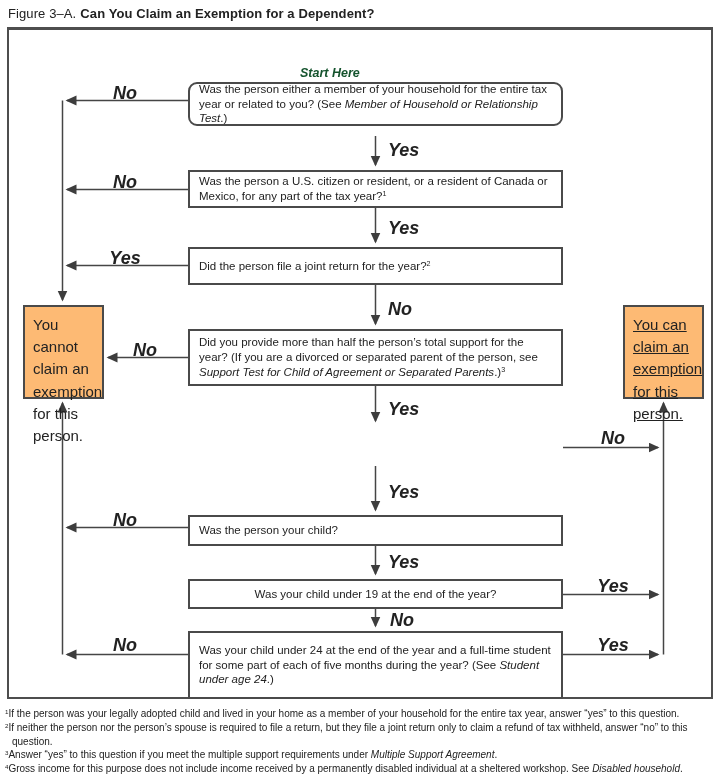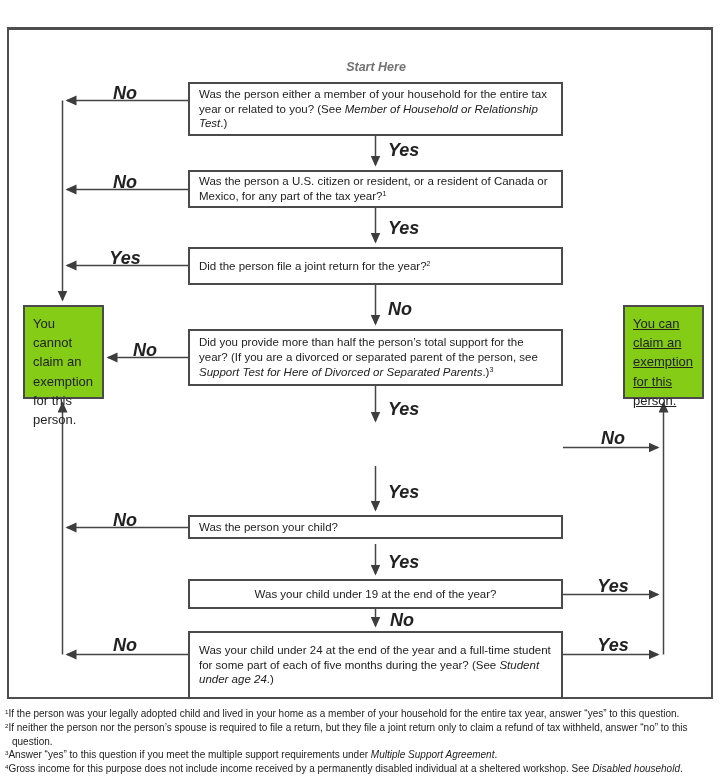--- a/index.html
+++ b/index.html
@@ -12,65 +12,68 @@
   .title .main{font-weight:bold;margin-left:4px;}
   
   .frame{
     position:absolute;left:7px;top:27px;width:706px;height:672px;
     border:2px solid #4e4e4e;border-top-width:3px;background:#ffffff;box-sizing:border-box;
   }
   
   svg.wires{position:absolute;left:0;top:0;width:725px;height:778px;pointer-events:none;}
   
   .start{
-    position:absolute;left:300px;top:60px;width:152px;text-align:center;
-    font-weight:bold;font-style:italic;font-size:12.5px;color:#737373;
+    position:absolute;left:300px;top:66px;width:152px;
+    font-weight:bold;font-style:italic;font-size:12.5px;color:#14532d;
   }
   
   .qbox{
     position:absolute;left:188px;width:375px;box-sizing:border-box;
     border:2px solid #4a4a4a;background:#fff;
     display:flex;align-items:center;
     padding:3px 9px;font-size:11.5px;line-height:1.3;color:#222;
   }
-  #q1{top:82px;height:54px;}
+  #q1{top:82px;height:44px;border-radius:9px;}
   #q2{top:170px;height:38px;justify-content:flex-end;}
   #q3{top:247px;height:38px;text-align:center;}
   #q4{top:329px;height:57px;}
   #q5{top:426px;height:40px;}
-  #q6{top:515px;height:24px;}
+  #q6{top:515px;height:31px;}
   #q7{top:579px;height:30px;justify-content:center;}
   #q8{top:631px;height:68px;}
   .qbox i{font-style:italic;}
   .qbox sup,.fn sup{font-size:0.62em;vertical-align:baseline;position:relative;top:-0.5em;}
   
   .outcome{
     position:absolute;top:305px;width:81px;height:94px;box-sizing:border-box;
-    border:2px solid #4a4a4a;background:#84cc16;padding:7px 5px 0 8px;
-    font-size:13px;line-height:1.48;color:#222;
+    border:2px solid #4a4a4a;background:#fdba74;padding:7px 5px 0 8px;
+    font-size:15px;line-height:1.48;color:#222;
   }
   #cannot{left:23px;}
   #can{left:623px;text-decoration:underline;}
   
   .elbl{
     position:absolute;width:40px;text-align:center;
     font-weight:bold;font-style:italic;font-size:18px;color:#222;
   }
   .elbl.lft{text-align:center;}
   .elbl.ctr{text-align:left;width:34px;}
   
   .footnotes{position:absolute;left:5px;top:707px;width:714px;font-size:10px;line-height:1.38;color:#222;}
   .fn{padding-left:7px;text-indent:-7px;}
   .fn i{font-style:italic;}
 </style>
 </head>
 <body>
 
 <div class="stage">
 
+  <div class="title">
+    <span>Figure 3–A.</span><span class="main">Can You Claim an Exemption for a Dependent?</span>
+  </div>
 
   <div class="frame"></div>
 
   <svg class="wires" viewBox="0 0 725 778" xmlns="http://www.w3.org/2000/svg">
     <defs>
       <marker id="ah" markerUnits="userSpaceOnUse" markerWidth="12" markerHeight="11" refX="9.5" refY="5" orient="auto">
         <path d="M0,0 L11,5 L0,10 Z" fill="#3d3d3d"></path>
       </marker>
     </defs>
     <g stroke="#454545" stroke-width="1.5" fill="none">
@@ -106,21 +109,21 @@
   <div class="qbox" id="q1">
       <span><span>Was the person either a member of your household for the entire tax year or related to you? (See </span><i>Member of Household or Relationship Test</i><span>.)</span></span>
     </div>
   <div class="qbox" id="q2">
       <span><span>Was the person a U.S. citizen or resident, or a resident of Canada or Mexico, for any part of the tax year?</span><sup>1</sup></span>
     </div>
   <div class="qbox" id="q3">
       <span><span>Did the person file a joint return for the year?</span><sup>2</sup></span>
     </div>
   <div class="qbox" id="q4">
-      <span><span>Did you provide more than half the person’s total support for the year? (If you are a divorced or separated parent of the person, see </span><i>Support Test for Here of Divorced or Separated Parents</i><span>.)</span><sup>3</sup></span>
+      <span><span>Did you provide more than half the person’s total support for the year? (If you are a divorced or separated parent of the person, see </span><i>Support Test for Child of Agreement or Separated Parents</i><span>.)</span><sup>3</sup></span>
     </div>
   <div class="qbox" id="q6">
       <span><span>Was the person your child?</span></span>
     </div>
   <div class="qbox" id="q7">
       <span><span>Was your child under 19 at the end of the year?</span></span>
     </div>
   <div class="qbox" id="q8">
       <span><span>Was your child under 24 at the end of the year and a full-time student for some part of each of five months during the year? (See </span><i>Student under age 24</i><span>.)</span></span>
     </div>

